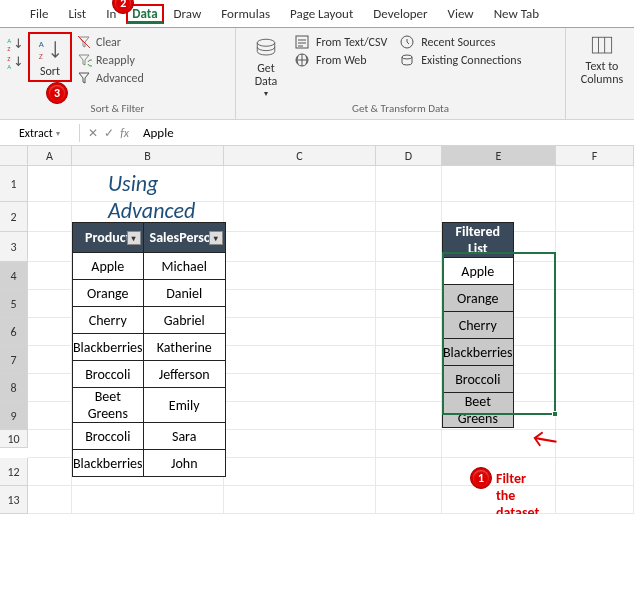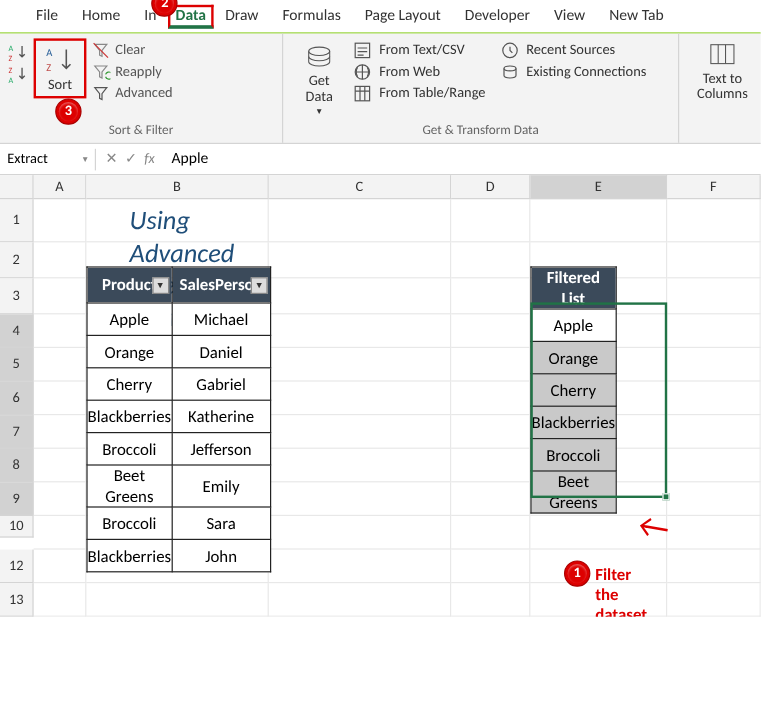--- a/index.html
+++ b/index.html
@@ -15,21 +15,21 @@
 .sort-stack { display: flex; flex-direction: column; gap: 2px; padding-top: 4px; }
 .small-icon { width: 18px; height: 16px; display: flex; align-items: center; justify-content: center; font-size: 10px; color: #444; }
 .big-btn { display: flex; flex-direction: column; align-items: center; justify-content: center; width: 44px; padding: 2px; font-size: 12px; color: #333; cursor: pointer; }
 .big-btn svg { width: 28px; height: 28px; }
 .filter-opts { display: flex; flex-direction: column; gap: 2px; font-size: 12px; color: #555; padding-top: 2px; }
 .filter-opts span { display: flex; align-items: center; gap: 4px; }
 .get-data-cols { display: flex; flex-direction: column; gap: 2px; font-size: 12px; color: #333; padding-top: 2px; }
 .get-data-cols span { display: flex; align-items: center; gap: 6px; white-space: nowrap; }
 .ico { width: 16px; height: 16px; display: inline-block; }
 .namebox-row { display: flex; align-items: center; border-bottom: 1px solid #d4d4d4; height: 26px; background: #fff; }
-.namebox { width: 80px; border-right: 1px solid #d4d4d4; padding: 2px 6px; font-size: 12px; display: flex; align-items: center; justify-content: space-between; }
+.namebox { width: 80px; border-right: 1px solid #d4d4d4; padding: 2px 19px; font-size: 12px; display: flex; align-items: center; justify-content: space-between; }
 .fx-icons { display: flex; align-items: center; gap: 6px; padding: 0 8px; color: #888; font-size: 12px; }
 .fx-input { flex: 1; padding: 2px 6px; font-size: 13px; }
 .grid { position: relative; }
 .col-headers { display: flex; margin-left: 28px; }
 .col-header { border-right: 1px solid #d4d4d4; border-bottom: 1px solid #d4d4d4; background: #f3f3f3; text-align: center; font-size: 12px; color: #333; height: 20px; line-height: 20px; }
 .col-A { width: 44px; } .col-B { width: 152px; } .col-C { width: 152px; } .col-D { width: 66px; } .col-E { width: 114px; } .col-F { width: 78px; }
 .col-header.sel { background: #d2d2d2; }
 .row { display: flex; }
 .row-hdr { width: 28px; border-right: 1px solid #d4d4d4; border-bottom: 1px solid #d4d4d4; background: #f3f3f3; text-align: center; font-size: 12px; color: #333; display: flex; align-items: center; justify-content: center; }
 .row-hdr.sel { background: #d2d2d2; }
@@ -52,21 +52,21 @@
 .badge::after { content: ''; position: absolute; inset: 2px; border-radius: 50%; box-shadow: inset 0 1px 2px rgba(255,255,255,0.4); }
 .red-arrow { position: absolute; color: #d00; font-size: 28px; transform: rotate(-35deg); }
 .annot-text { position: absolute; color: #d00; font-size: 14px; font-weight: bold; }
 .watermark { position: absolute; right: 6px; color: #ccc; font-size: 11px; letter-spacing: 0.5px; }
 </style>
 </head>
 <body>
 
 <div class="ribbon-tabs">
   <span class="ribbon-tab">File</span>
-  <span class="ribbon-tab">Home</span>
+  <span class="ribbon-tab">List</span>
   <span class="ribbon-tab">In</span>
   <span style="position:relative;display:flex;align-items:center">
     <span class="badge" style="left:-14px;top:-12px">2</span>
     <span class="ribbon-tab active callout-box">Data</span>
   </span>
   <span class="ribbon-tab">Draw</span>
   <span class="ribbon-tab">Formulas</span>
   <span class="ribbon-tab">Page Layout</span>
   <span class="ribbon-tab">Developer</span>
   <span class="ribbon-tab">View</span>
@@ -149,27 +149,20 @@
             </svg>
             <span>From Text/CSV</span>
           </span>
         <span>
             <svg class="ico" viewBox="0 0 16 16">
               <circle cx="8" cy="8" r="6" fill="none" stroke="#555"></circle>
               <path d="M2 8h12M8 2v12M4 4a8 8 0 0 0 0 8M12 4a8 8 0 0 1 0 8" fill="none" stroke="#555"></path>
             </svg>
             <span>From Web</span>
           </span>
-        <span>
-            <svg class="ico" viewBox="0 0 16 16">
-              <rect x="2" y="2" width="12" height="12" fill="none" stroke="#555"></rect>
-              <path d="M2 6h12M6 2v12M10 2v12" stroke="#555"></path>
-            </svg>
-            <span>From Table/Range</span>
-          </span>
       </div>
       <div class="get-data-cols" style="margin-left:8px">
         <span>
             <svg class="ico" viewBox="0 0 16 16">
               <circle cx="8" cy="8" r="6" fill="none" stroke="#555"></circle>
               <path d="M8 5v3l2 2" stroke="#555" fill="none"></path>
             </svg>
             <span>Recent Sources</span>
           </span>
         <span>

